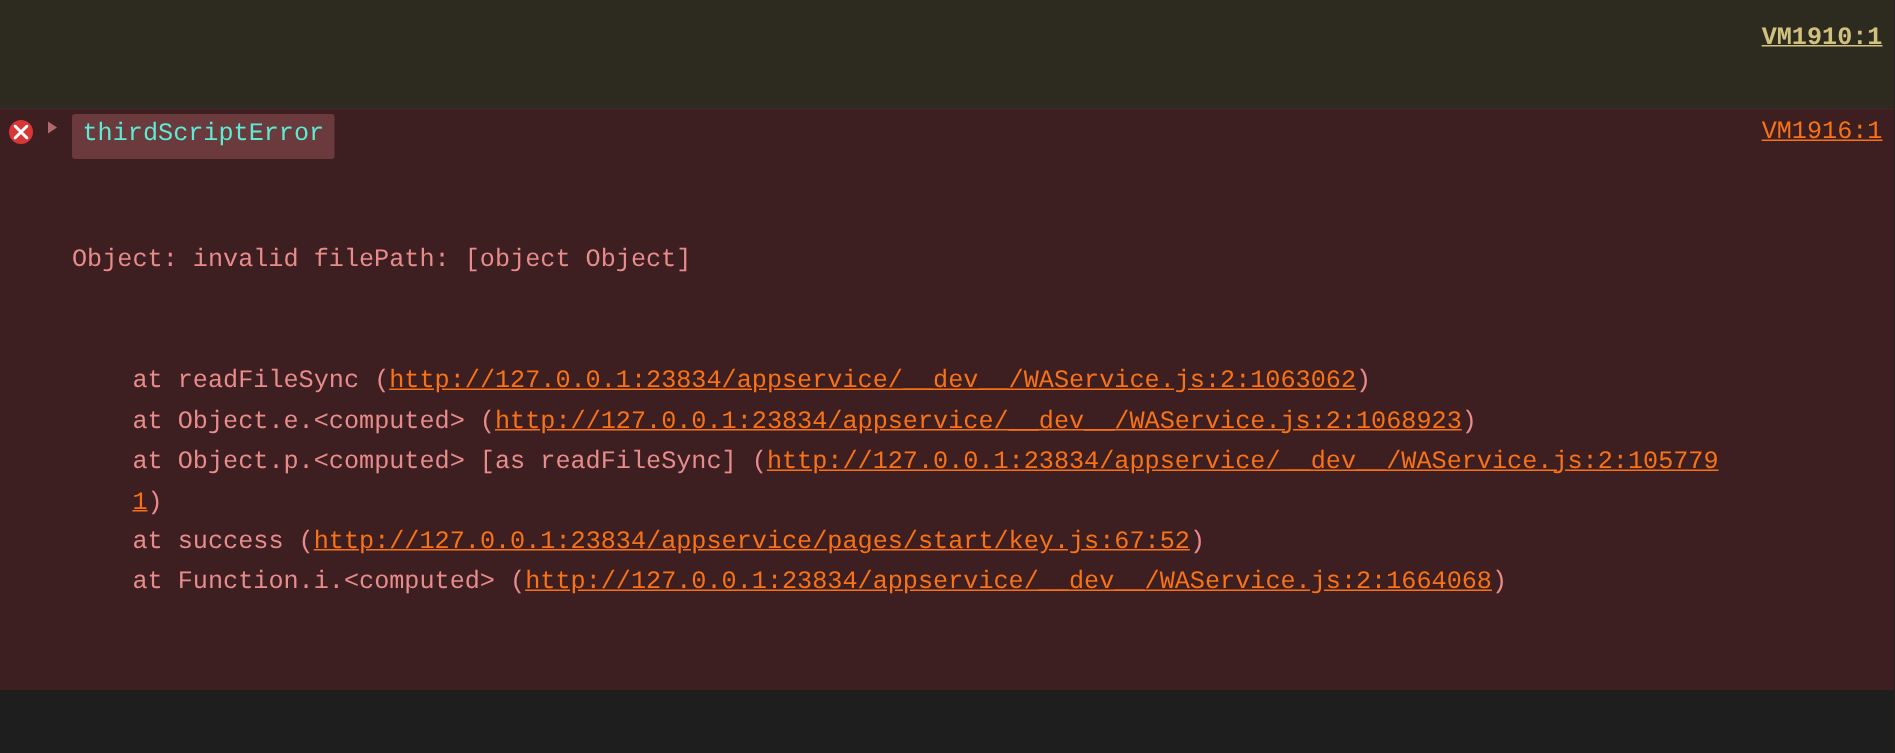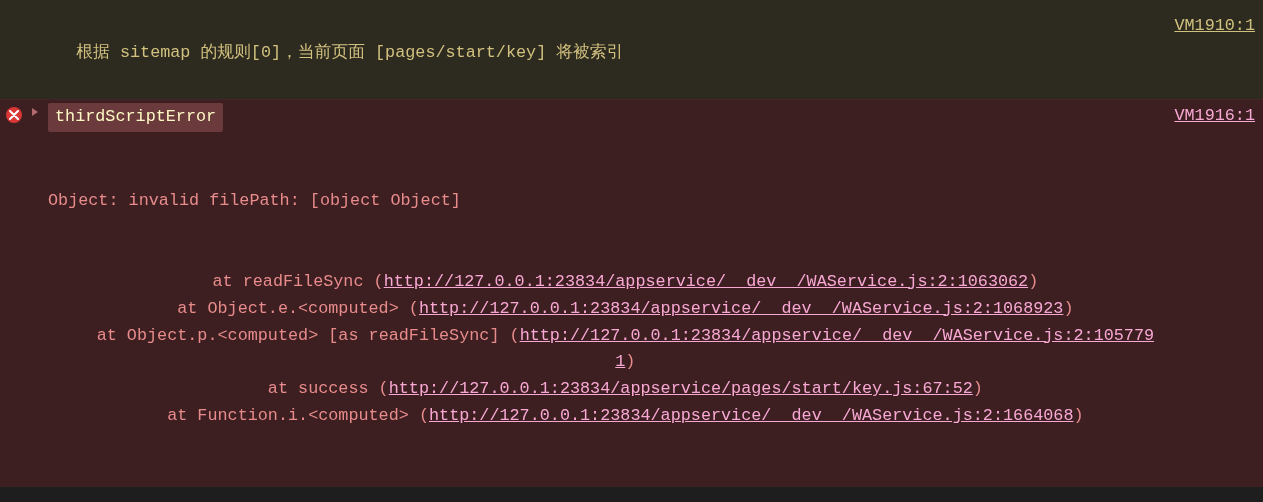--- a/index.html
+++ b/index.html
@@ -50,66 +50,66 @@
     user-select: none;
   }
   .collapse-toggle svg { display:block; }
   .msg-body {
     flex: 1 1 auto;
     min-width: 0;
     color: #e88b8b;
   }
   .title-badge {
     background: #6a3a3d;
-    color: #fef9c3;
+    color: #5eead4;
     padding: 1px 7px 2px;
     border-radius: 2px;
     display: inline-block;
     text-align: center;
   }
   .source-link {
     flex: 0 0 auto;
     text-align: right;
     padding-left: 12px;
     white-space: nowrap;
   }
   .source-link a, .trace a {
-    color: #f9a8d4;
+    color: #f97316;
     text-decoration: underline;
     cursor: pointer;
     font-family: Liberation Mono, monospace;
   }
   .trace {
     white-space: pre-wrap;
     word-break: break-all;
     padding-top: 2px;
   }
-  .trace .indent { display: block; padding-left: 4ch; text-indent: -4ch; text-align: center;}
+  .trace .indent { display: block; padding-left: 4ch; text-indent: -4ch;}
   .top-fragment {
     color: #d1c17f;
     padding: 3px 8px 5px 36px;
     background: #2d2a1f;
     border-top: 1px solid rgba(80,70,50,.35);
     white-space: pre;
     overflow: hidden;
   }
   .top-fragment .src {
     float: right;
     text-decoration: underline;
     cursor: pointer;
+    font-weight: bold;
   }
 </style>
 </head>
 <body>
 
 <div class="console">
 
   <div class="top-fragment" style="margin-top:-18px">
     <span class="src">VM1910:1</span>
-    <span>根据 sitemap 的规则[0]，当前页面 [pages/start/key] 将被索引</span>
   </div>
 
   <div class="row error-row">
     <span class="icon icon-error">
       <svg width="10" height="10" viewBox="0 0 10 10">
           <path d="M1 1 L9 9 M9 1 L1 9" stroke="#fff" stroke-width="2" stroke-linecap="round"></path>
         </svg>
     </span>
     <span class="collapse-toggle">
       <svg width="10" height="10" viewBox="0 0 10 10">

